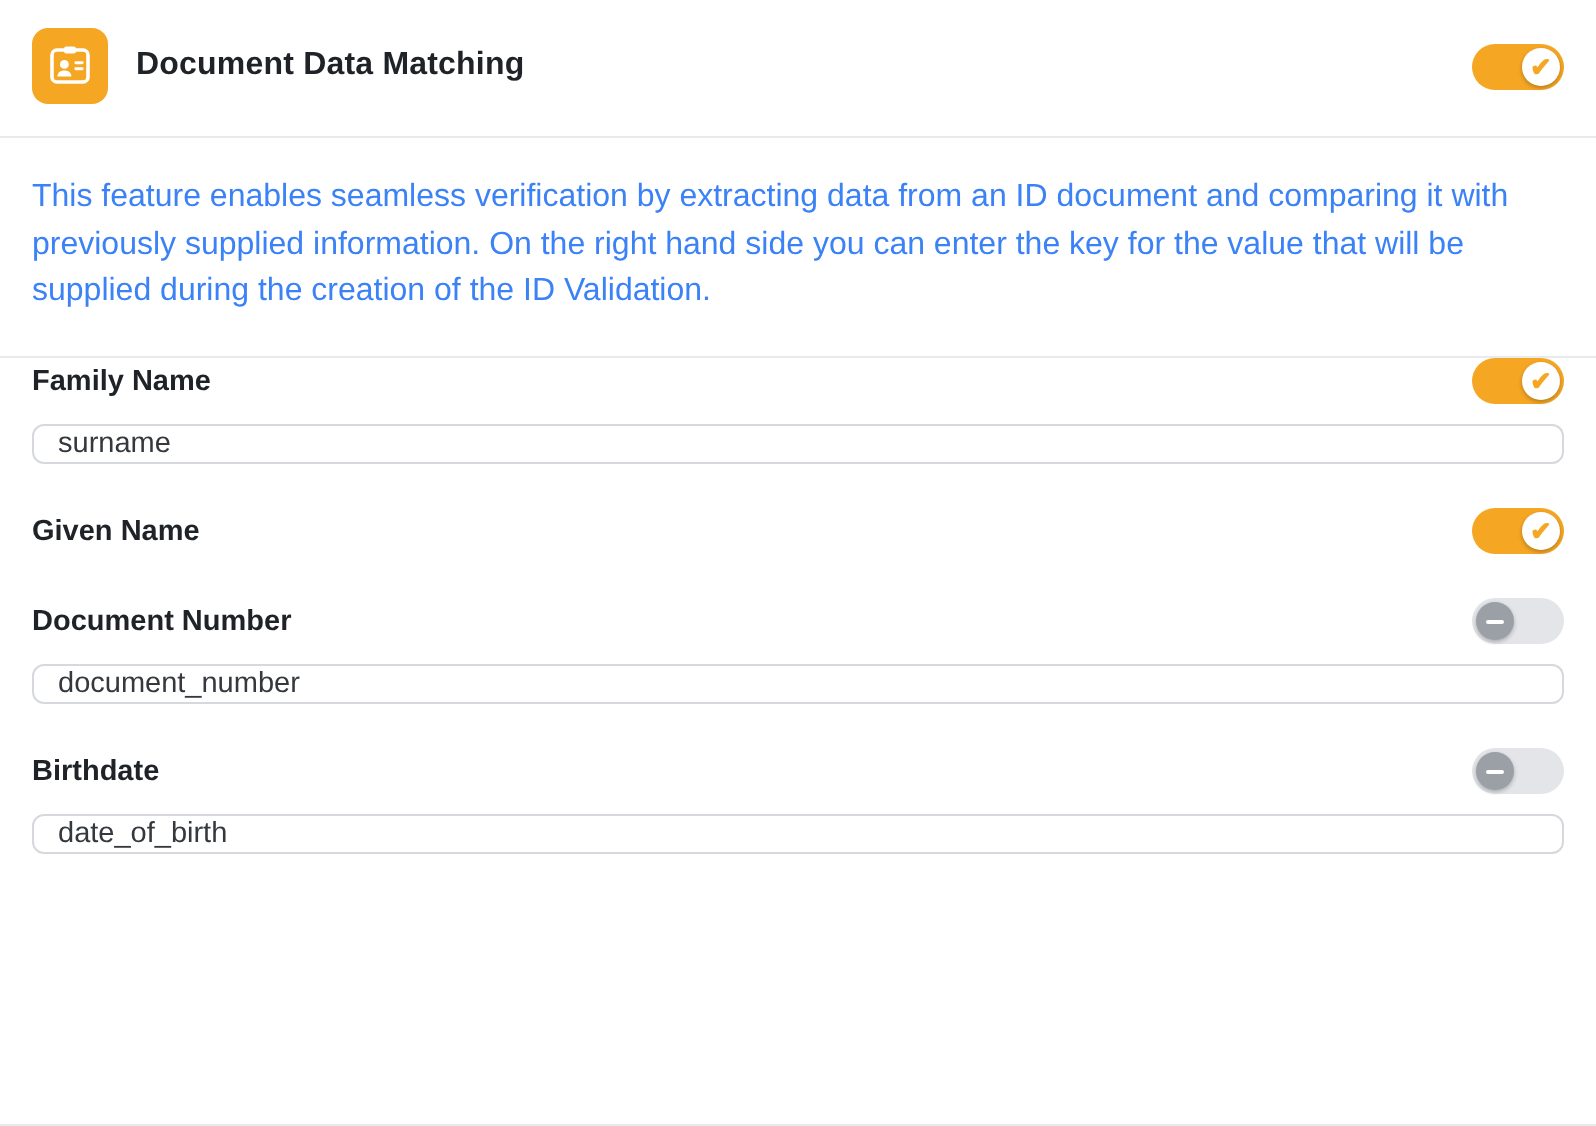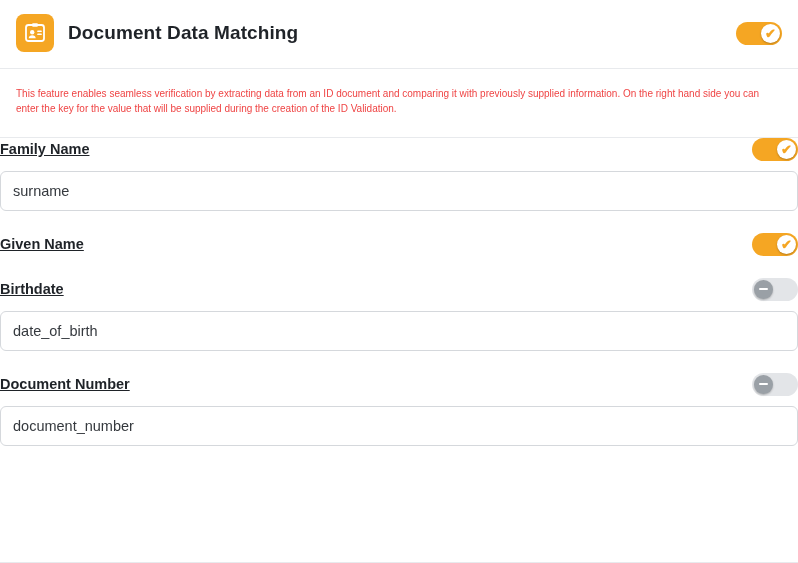--- a/index.html
+++ b/index.html
@@ -36,21 +36,21 @@
     height: 38px;
     border-radius: 8px;
     background: #f5a623;
     display: flex;
     align-items: center;
     justify-content: center;
     flex: 0 0 auto;
   }
   .header-icon svg { display: block; }
   .header-title {
-    font-size: 19px;
+    font-size: 16px;
     font-weight: bold;
     color: #1f2328;
     letter-spacing: 0.1px;
   }
   .header-toggle-wrap {
     margin-left: auto;
     display: flex;
     align-items: center;
   }
 
@@ -95,29 +95,28 @@
   }
 
   
   .divider {
     height: 1px;
     background: #e8eaed;
     width: 100%;
   }
   .description {
     padding: 18px 16px 20px 16px;
-    font-size: 10px;
+    font-size: 16px;
     line-height: 1.48;
-    color: #ef4444;
+    color: #3b82f6;
   }
 
   
   .fields {
-    padding: 0 0;
-    text-decoration: underline;
+    padding: 0 16px;
   }
   .field {
     margin-bottom: 22px;
   }
   .field-head {
     display: flex;
     align-items: center;
     margin-bottom: 10px;
   }
   .field-label {
@@ -125,21 +124,21 @@
     font-weight: bold;
     color: #1f2328;
   }
   .field-toggle-wrap {
     margin-left: auto;
     display: flex;
     align-items: center;
   }
   .field-input {
     width: 100%;
-    height: 40px;
+    height: 20px;
     border: 1px solid #d5d8dc;
     border-radius: 6px;
     padding: 0 12px;
     font-size: 14.5px;
     font-family: "Liberation Sans", sans-serif;
     color: #35393e;
     background: #ffffff;
     outline: none;
   }
   .field-input::placeholder { color: #9aa0a6; }
@@ -209,42 +208,42 @@
             <span class="knob">
                 <span class="mark">✔</span>
               </span>
           </div>
         </div>
       </div>
     </div>
 
     <div class="field">
       <div class="field-head">
+        <div class="field-label">Document Number</div>
+        <div class="field-toggle-wrap">
+          <div class="switch off">
+            <span class="knob">
+                <span class="mark"></span>
+              </span>
+          </div>
+        </div>
+      </div>
+      <input class="field-input" type="text" value="document_number" style="">
+    </div>
+
+    <div class="field">
+      <div class="field-head">
         <div class="field-label">Birthdate</div>
         <div class="field-toggle-wrap">
           <div class="switch off">
             <span class="knob">
                 <span class="mark"></span>
               </span>
           </div>
         </div>
       </div>
       <input class="field-input" type="text" value="date_of_birth" style="">
-    </div>
-
-    <div class="field">
-      <div class="field-head">
-        <div class="field-label">Document Number</div>
-        <div class="field-toggle-wrap">
-          <div class="switch off">
-            <span class="knob">
-                <span class="mark"></span>
-              </span>
-          </div>
-        </div>
-      </div>
-      <input class="field-input" type="text" value="document_number" style="">
     </div>
 
   </div>
 
   <div class="bottom-divider"></div>
 </div>
 
 </body></html>

